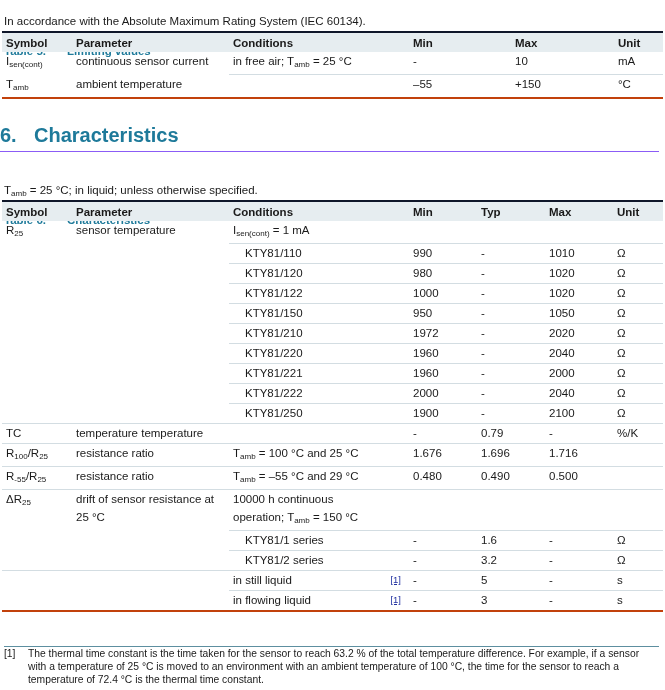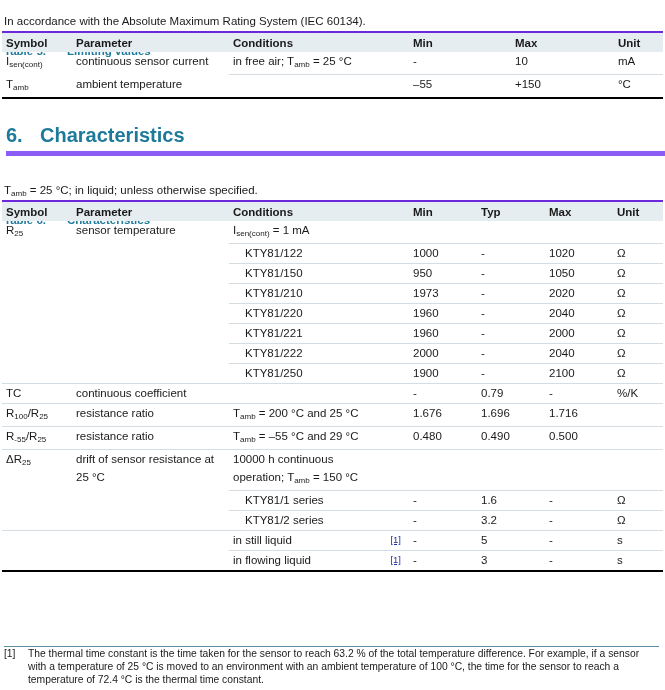--- a/index.html
+++ b/index.html
@@ -14,35 +14,35 @@
   .caption-title .num { display: inline-block; width: 63px; }
   .caption-sub {
     position: absolute; left: 4px; font-size: 11.5px; color: #1a1a1a;
   }
   table {
     position: absolute; left: 2px; width: 661px; border-collapse: collapse;
     table-layout: fixed;
   }
   th {
     background: #e6edf0; text-align: left; font-weight: bold; font-size: 11.5px;
-    padding: 0 4px; height: 19px; border-top: 2px solid #6d28d9;
+    padding: 0 4px; height: 19px; border-top: 2px solid #0f172a;
   }
   td {
     padding: 0 4px; height: 19px; vertical-align: top; font-size: 11.5px;
     line-height: 18px; border-bottom: 1px solid #d3dde2;
   }
   td.nb { border-bottom: none; margin-left: 31px; }
-  tr.last td { border-bottom: 2px solid #000000; }
+  tr.last td { border-bottom: 2px solid #c2410c; }
   td.indent { padding-left: 16px; }
   sub { font-size: 8px; vertical-align: -2px; }
   .ref { color: #2030a0; text-decoration: underline; font-size: 9.5px; float: right; margin-right: 4px; }
   .section {
-    position: absolute; left: 6px; top: 124px; width: 659px;
+    position: absolute; left: 0; top: 124px; width: 659px;
     font-size: 20px; font-weight: bold; color: #1e7a9a;
-    border-bottom: 5px solid #8b5cf6; padding-bottom: 4px;
+    border-bottom: 1px solid #8b5cf6; padding-bottom: 4px;
   }
   .section .num { display: inline-block; width: 34px; }
   .footnote {
     position: absolute; left: 4px; top: 646px; width: 655px; font-size: 10.3px; line-height: 13px;
     border-top: 1px solid #5d8fa0; padding-top: 0px;
   }
   .footnote .fn-mark { position: absolute; left: 0; top: 0; }
   .footnote .fn-text { margin-left: 24px; display: block; }
 </style>
 </head>
@@ -131,40 +131,58 @@
       <td class="nb">sensor temperature</td>
       <td><span>I</span><sub>sen(cont)</sub><span> = 1 mA</span></td>
       <td></td>
       <td></td>
       <td></td>
       <td></td>
     </tr>
     <tr>
         <td class="nb"></td>
         <td class="nb"></td>
+        <td class="indent">KTY81/110</td>
+        <td>990</td>
+        <td>-</td>
+        <td>1010</td>
+        <td>Ω</td>
+      </tr>
+    <tr>
+        <td class="nb"></td>
+        <td class="nb"></td>
+        <td class="indent">KTY81/120</td>
+        <td>980</td>
+        <td>-</td>
+        <td>1020</td>
+        <td>Ω</td>
+      </tr>
+    <tr>
+        <td class="nb"></td>
+        <td class="nb"></td>
         <td class="indent">KTY81/122</td>
         <td>1000</td>
         <td>-</td>
         <td>1020</td>
         <td>Ω</td>
       </tr>
     <tr>
         <td class="nb"></td>
         <td class="nb"></td>
         <td class="indent">KTY81/150</td>
         <td>950</td>
         <td>-</td>
         <td>1050</td>
         <td>Ω</td>
       </tr>
     <tr>
         <td class="nb"></td>
         <td class="nb"></td>
         <td class="indent">KTY81/210</td>
-        <td>1973</td>
+        <td>1972</td>
         <td>-</td>
         <td>2020</td>
         <td>Ω</td>
       </tr>
     <tr>
         <td class="nb"></td>
         <td class="nb"></td>
         <td class="indent">KTY81/220</td>
         <td>1960</td>
         <td>-</td>
@@ -194,32 +212,32 @@
         <td></td>
         <td class="indent">KTY81/250</td>
         <td>1900</td>
         <td>-</td>
         <td>2100</td>
         <td>Ω</td>
       </tr>
 
     <tr>
       <td>TC</td>
-      <td>continuous coefficient</td>
+      <td>temperature temperature</td>
       <td></td>
       <td>-</td>
       <td>0.79</td>
       <td>-</td>
       <td>%/K</td>
     </tr>
 
     <tr>
       <td><span>R</span><sub>100</sub><span>/R</span><sub>25</sub></td>
       <td>resistance ratio</td>
-      <td><span>T</span><sub>amb</sub><span> = 200 °C and 25 °C</span></td>
+      <td><span>T</span><sub>amb</sub><span> = 100 °C and 25 °C</span></td>
       <td>1.676</td>
       <td>1.696</td>
       <td>1.716</td>
       <td></td>
     </tr>
 
     <tr>
       <td><span>R</span><sub>-55</sub><span>/R</span><sub>25</sub></td>
       <td>resistance ratio</td>
       <td><span>T</span><sub>amb</sub><span> = –55 °C and 29 °C</span></td>

